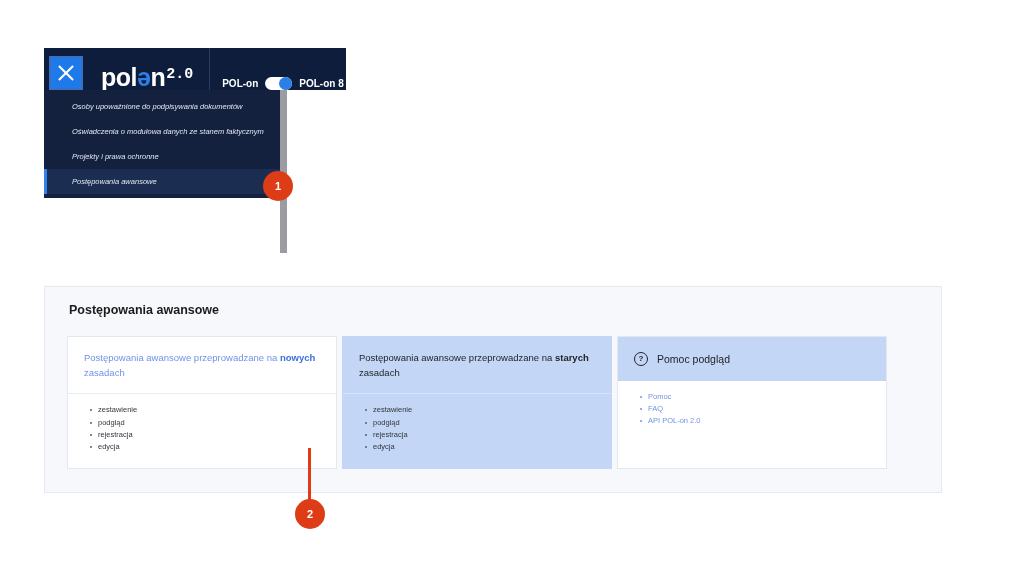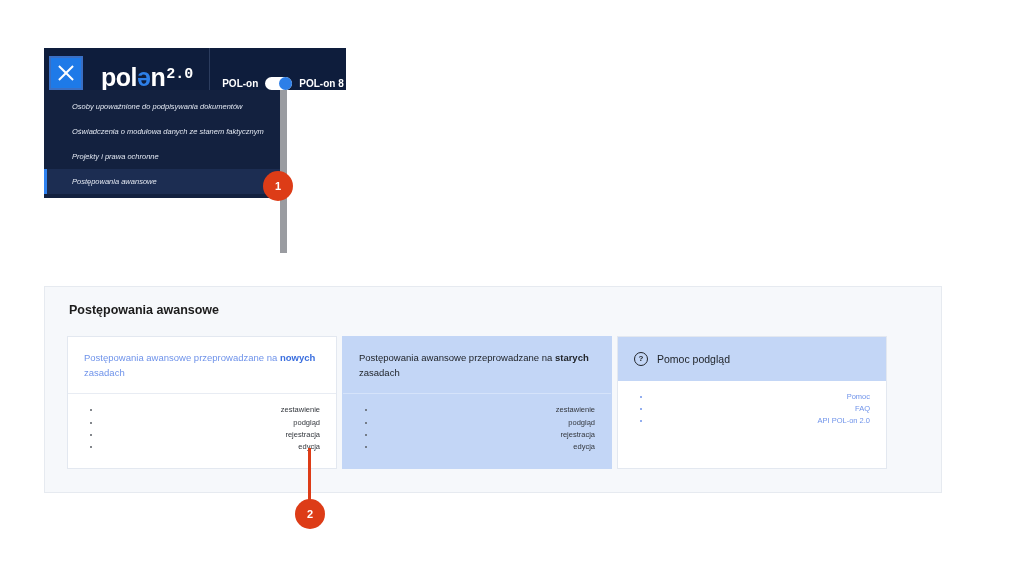--- a/index.html
+++ b/index.html
@@ -247,21 +247,20 @@
     line-height: 1;
   }
   .card-sep {
     height: 1px;
     background: #e8ecf3;
   }
   .card.blue .card-sep { background: #d5e3fa; }
   .card-body {
     padding: 10px 16px 0 16px;
     flex: 1 1 auto;
-    text-align: right;
   }
   .card-body ul {
     margin: 0;
     padding-left: 14px;
     list-style: none;
   }
   .card-body li {
     font-size: 7.5px;
     color: #33373d;
     line-height: 1.62;

